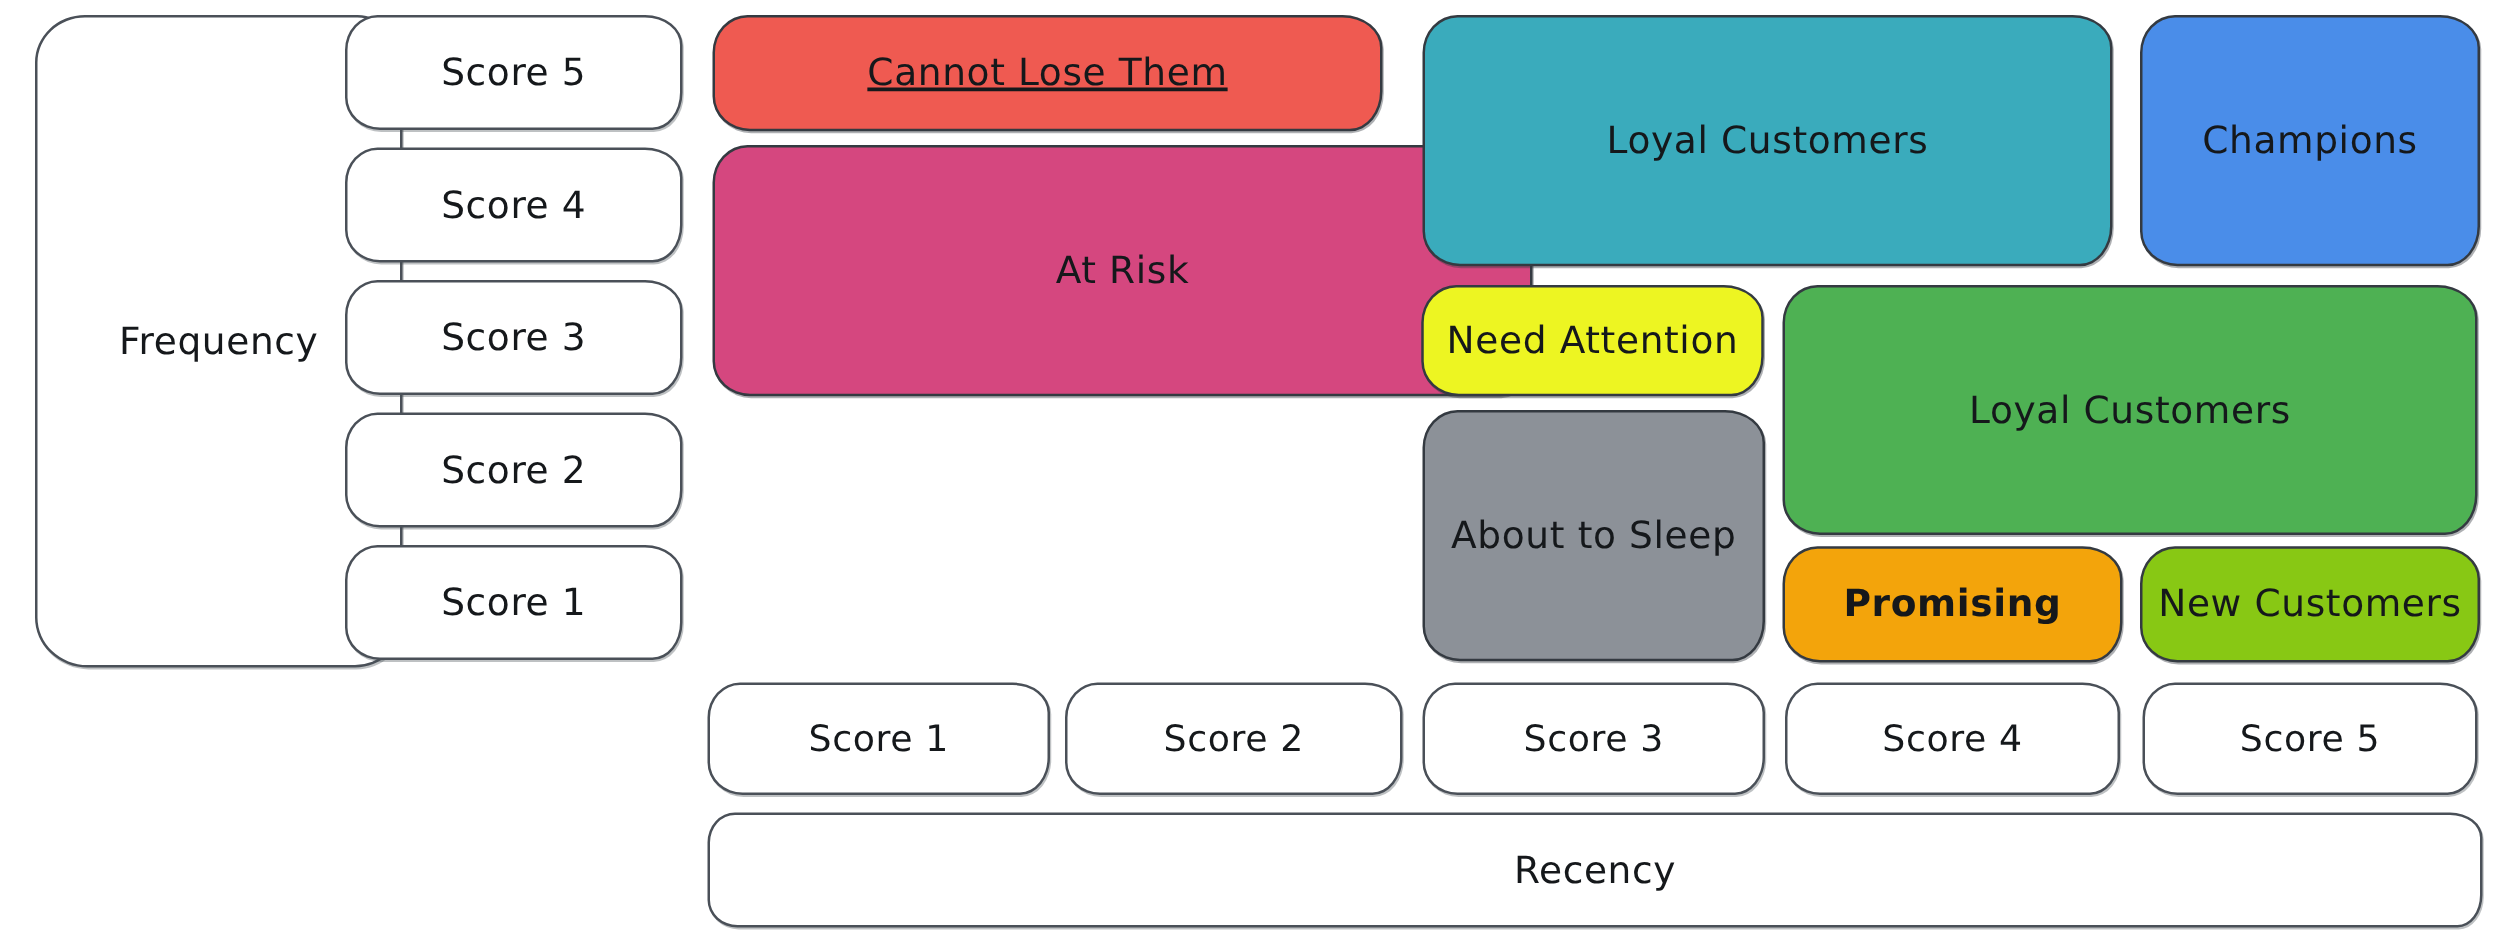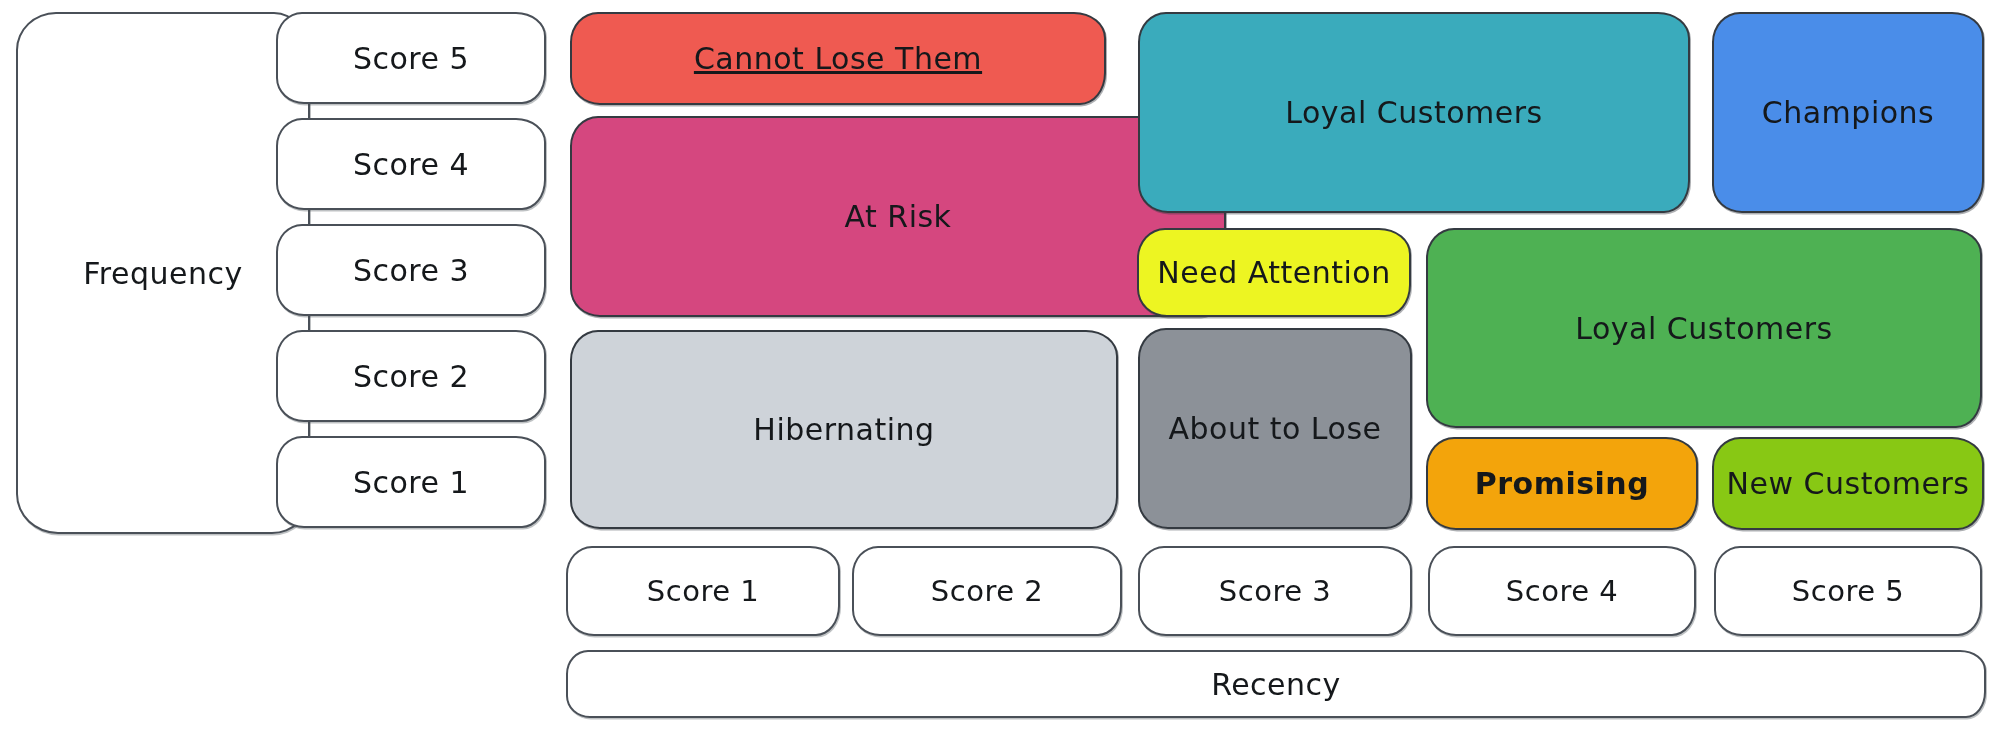--- a/index.html
+++ b/index.html
@@ -31,21 +31,21 @@
     box-shadow: 1px 1.5px 0 0 rgba(70,76,84,0.35);
   }
   
   .seg {
     border: 2px solid #343a41;
     border-radius: 28px 32px 26px 30px / 30px 26px 32px 28px;
     box-shadow: 1px 1.5px 0 0 rgba(52,58,65,0.4);
   }
 
   
-  .freq   { left: 16px;  top: 12px;  width: 294px; height: 522px; border-radius: 40px 36px 38px 42px / 38px 42px 36px 40px; }
+  .freq   { left: 28px;  top: 12px;  width: 294px; height: 522px; border-radius: 40px 36px 38px 42px / 38px 42px 36px 40px; }
   .fs     { left: 276px; width: 270px; height: 92px; }
   .fs0 { top: 12px; }  .fs1 { top: 118px; } .fs2 { top: 224px; }
   .fs3 { top: 330px; } .fs4 { top: 436px; }
 
   
   .sg0 { left: 570px;  top: 12px;  width: 536px; height: 93px;  }  
   .sg1 { left: 570px;  top: 116px; width: 656px; height: 201px; }  
   .sg2 { left: 570px;  top: 330px; width: 548px; height: 199px; }  
   .sg3 { left: 1138px; top: 12px;  width: 552px; height: 201px; }  
   .sg4 { left: 1712px; top: 12px;  width: 272px; height: 201px; }  
@@ -55,43 +55,42 @@
   .sg8 { left: 1426px; top: 437px; width: 272px; height: 93px; font-weight: bold;  }  
   .sg9 { left: 1712px; top: 437px; width: 272px; height: 93px;  }  
 
   
   .rs  { top: 546px; height: 90px; font-size: 29px; }
   .rs0 { left: 566px;  width: 274px; }
   .rs1 { left: 852px;  width: 270px; }
   .rs2 { left: 1138px; width: 274px; }
   .rs3 { left: 1428px; width: 268px; }
   .rs4 { left: 1714px; width: 268px; }
-  .recency { left: 566px; top: 650px; width: 1420px; height: 68px; border-radius: 22px 26px 20px 24px / 24px 20px 26px 22px; }
+  .recency { left: 566px; top: 650px; width: 1420px; height: 92px; border-radius: 22px 26px 20px 24px / 24px 20px 26px 22px; }
 </style>
 </head>
 <body>
 
 <div class="canvas" style="color: rgb(21, 24, 27);">
 
   <div class="box white freq">Frequency</div>
 
   <div class="box white fs fs0">Score 5</div>
   <div class="box white fs fs1">Score 4</div>
   <div class="box white fs fs2">Score 3</div>
   <div class="box white fs fs3">Score 2</div>
   <div class="box white fs fs4">Score 1</div>
 
   <div class="box seg sg0" style="background: rgb(239, 90, 81); text-decoration: underline;">Cannot Lose Them</div>
   <div class="box seg sg1" style="background: rgb(213, 71, 127);">At Risk</div>
-  <div class="box seg sg2" style="background: rgb(206, 211, 217);">Hibernating</div>
   <div class="box seg sg3" style="background: rgb(58, 171, 188);">Loyal Customers</div>
   <div class="box seg sg5" style="background: rgb(237, 245, 34);">Need Attention</div>
   <div class="box seg sg4" style="background: rgb(74, 141, 233);">Champions</div>
   <div class="box seg sg6" style="background: rgb(78, 177, 83);">Loyal Customers</div>
-  <div class="box seg sg7" style="background: rgb(140, 145, 152);">About to Lose</div>
+  <div class="box seg sg7" style="background: rgb(140, 145, 152);">About to Sleep</div>
   <div class="box seg sg8" style="background: rgb(243, 164, 11);">Promising</div>
   <div class="box seg sg9" style="background: rgb(136, 200, 20);">New Customers</div>
 
   <div class="box white rs rs0">Score 1</div>
   <div class="box white rs rs1">Score 2</div>
   <div class="box white rs rs2">Score 3</div>
   <div class="box white rs rs3">Score 4</div>
   <div class="box white rs rs4">Score 5</div>
 
   <div class="box white recency">Recency</div>

